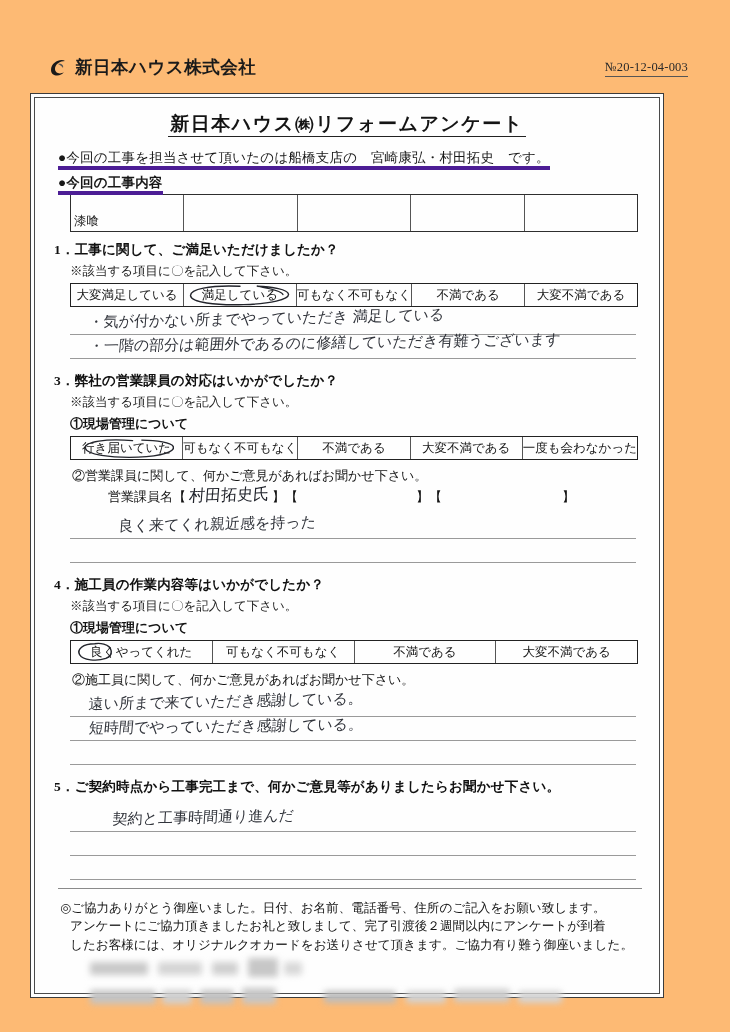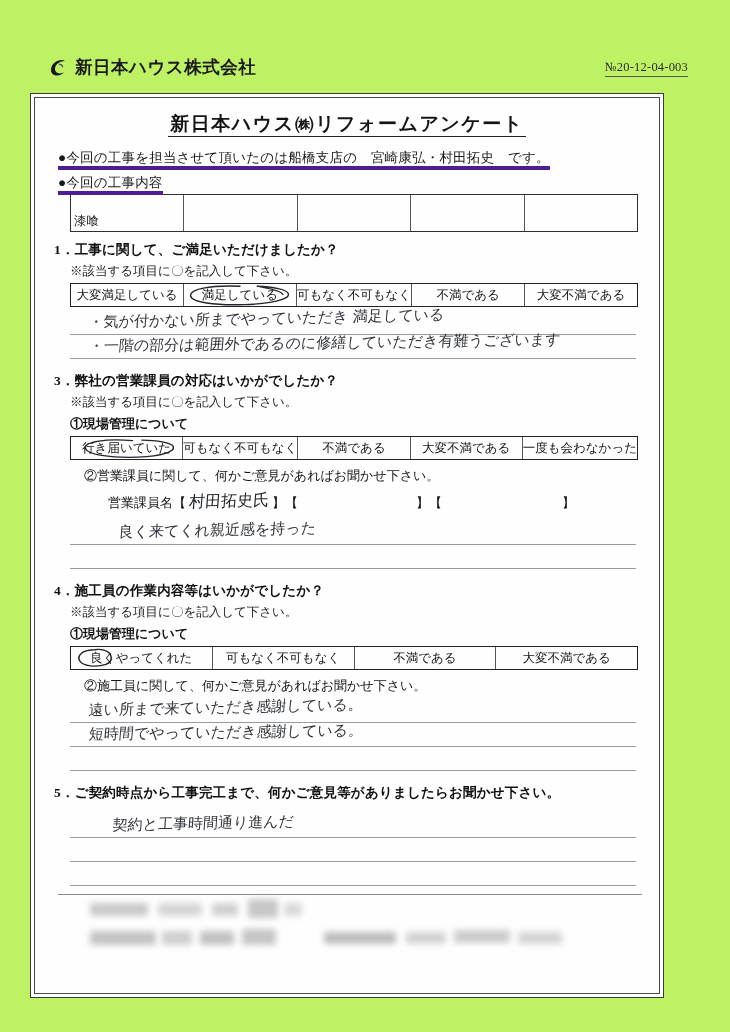--- a/index.html
+++ b/index.html
@@ -2,21 +2,21 @@
 <html><head>
 <meta charset="utf-8">
 <style>
   html,body{margin:0;padding:0;background:#ffffff;}
   body{
     width:730px;height:1032px;
     font-family:"Liberation Serif","DejaVu Serif",serif;
     color:#1b1b1b;
     -webkit-font-smoothing:none;
   }
-  .page{position:relative;width:730px;height:1032px;overflow:hidden;background:#bef264;}
+  .page{position:relative;width:730px;height:1032px;overflow:hidden;background:#fdba74;}
 
   
   .header{position:absolute;left:0;top:0;width:730px;height:92px;}
   .logo{position:absolute;left:47px;top:55px;display:flex;align-items:center;gap:6px;}
   .logo-mark{width:22px;height:22px;position:relative;}
   .logo-text{
     font-family:"DejaVu Sans","Liberation Sans",sans-serif;
     font-weight:bold;font-size:17.5px;letter-spacing:0.5px;color:#1a1a1a;
     white-space:nowrap;
   }
@@ -44,41 +44,41 @@
     text-align:center;margin-top:8px;
     font-size:19px;font-weight:bold;letter-spacing:1.5px;
     color:#141414;
   }
   .title span{border-bottom:1.6px solid #222;padding:0 2px 2px 2px;}
 
   
   .bullet-line{
     font-size:13.5px;margin:12px 0 0 18px;letter-spacing:0.2px;color:#181818;
   }
-  .bullet-line.second{margin-top:7px;}
+  .bullet-line.second{margin-top:7px;font-weight:bold;}
   .ul{border-bottom:4px solid #4c1d95;padding-bottom:1px;}
 
   
   .work-table{
     margin:2px 0 0 30px;width:566px;height:36px;
     border:1px solid #2e2e2e;display:flex;
   }
   .work-table .cell{
     flex:1;border-right:1px solid #555;position:relative;
   }
   .work-table .cell:last-child{border-right:none;}
   .work-table .cell .val{
     position:absolute;left:3px;bottom:1px;font-size:12.5px;color:#1a1a1a;
   }
 
   
   .q{font-size:13.5px;font-weight:bold;margin-left:14px;color:#111;letter-spacing:0.2px;}
   .note{font-size:12.5px;margin-left:30px;margin-top:4px;color:#1d1d1d;}
   .sub{font-size:13px;margin-left:30px;margin-top:4px;color:#141414;font-weight:bold;}
-  .sub2{font-size:13px;margin-left:44px;margin-top:7px;color:#141414;}
+  .sub2{font-size:13px;margin-left:32px;margin-top:7px;color:#141414;}
 
   
   .rating{
     margin:3px 0 0 30px;width:566px;height:22px;
     border:1.3px solid #222;display:flex;align-items:stretch;
   }
   .rating .opt{
     border-right:1px solid #555;
     display:flex;align-items:center;justify-content:center;
     font-size:12.5px;color:#151515;position:relative;white-space:nowrap;
@@ -103,21 +103,21 @@
     font-family:"DejaVu Sans","Liberation Sans",sans-serif;
     font-size:15px;color:#20232b;white-space:nowrap;
     transform:rotate(-1.2deg) skewX(-5deg);
     transform-origin:left bottom;
     opacity:.92;
   }
   .hw-text.s2{transform:rotate(-0.8deg) skewX(-6deg);}
 
   
   .name-row{
-    margin-left:30px;margin-top:6px;font-size:13px;display:flex;align-items:flex-end;
+    margin-left:30px;margin-top:0;font-size:13px;display:flex;align-items:flex-end;
     color:#141414;
   }
   .name-row .lbl{margin-left:38px;}
   .brk{display:inline-block;}
   .name-hw{
     font-family:"DejaVu Sans","Liberation Sans",sans-serif;
     font-size:16px;color:#20232b;
     transform:rotate(-1.5deg) skewX(-6deg);display:inline-block;
     padding:0 3px;
   }
@@ -311,20 +311,25 @@
       </div>
       <div class="hw-block" style="margin-top:12px;">
         <div class="hw-line">
           <span class="hw-text" style="left:42px;">契約と工事時間通り進んだ</span>
         </div>
         <div class="hw-line"></div>
         <div class="hw-line"></div>
       </div>
 
       <div class="divider"></div>
+      <div class="footnote">
+        <div class="l1">◎ご協力ありがとう御座いました。日付、お名前、電話番号、住所のご記入をお願い致します。</div>
+        <div class="l2">アンケートにご協力頂きましたお礼と致しまして、完了引渡後２週間以内にアンケートが到着</div>
+        <div class="l3">したお客様には、オリジナルクオカードをお送りさせて頂きます。ご協力有り難う御座いました。</div>
+      </div>
 
       <div class="redacted">
         <div class="rb" style="left:28px;top:2px;width:58px;height:13px;background:#c9c9c9;"></div>
         <div class="rb" style="left:96px;top:2px;width:44px;height:13px;background:#d5d5d5;"></div>
         <div class="rb" style="left:150px;top:2px;width:26px;height:13px;background:#d0d0d0;"></div>
         <div class="rb" style="left:186px;top:-2px;width:30px;height:19px;background:#c7c7c7;"></div>
         <div class="rb" style="left:222px;top:2px;width:18px;height:13px;background:#d8d8d8;"></div>
 
         <div class="rb" style="left:28px;top:30px;width:66px;height:14px;background:#c4c4c4;"></div>
         <div class="rb" style="left:100px;top:30px;width:30px;height:14px;background:#cfcfcf;"></div>

